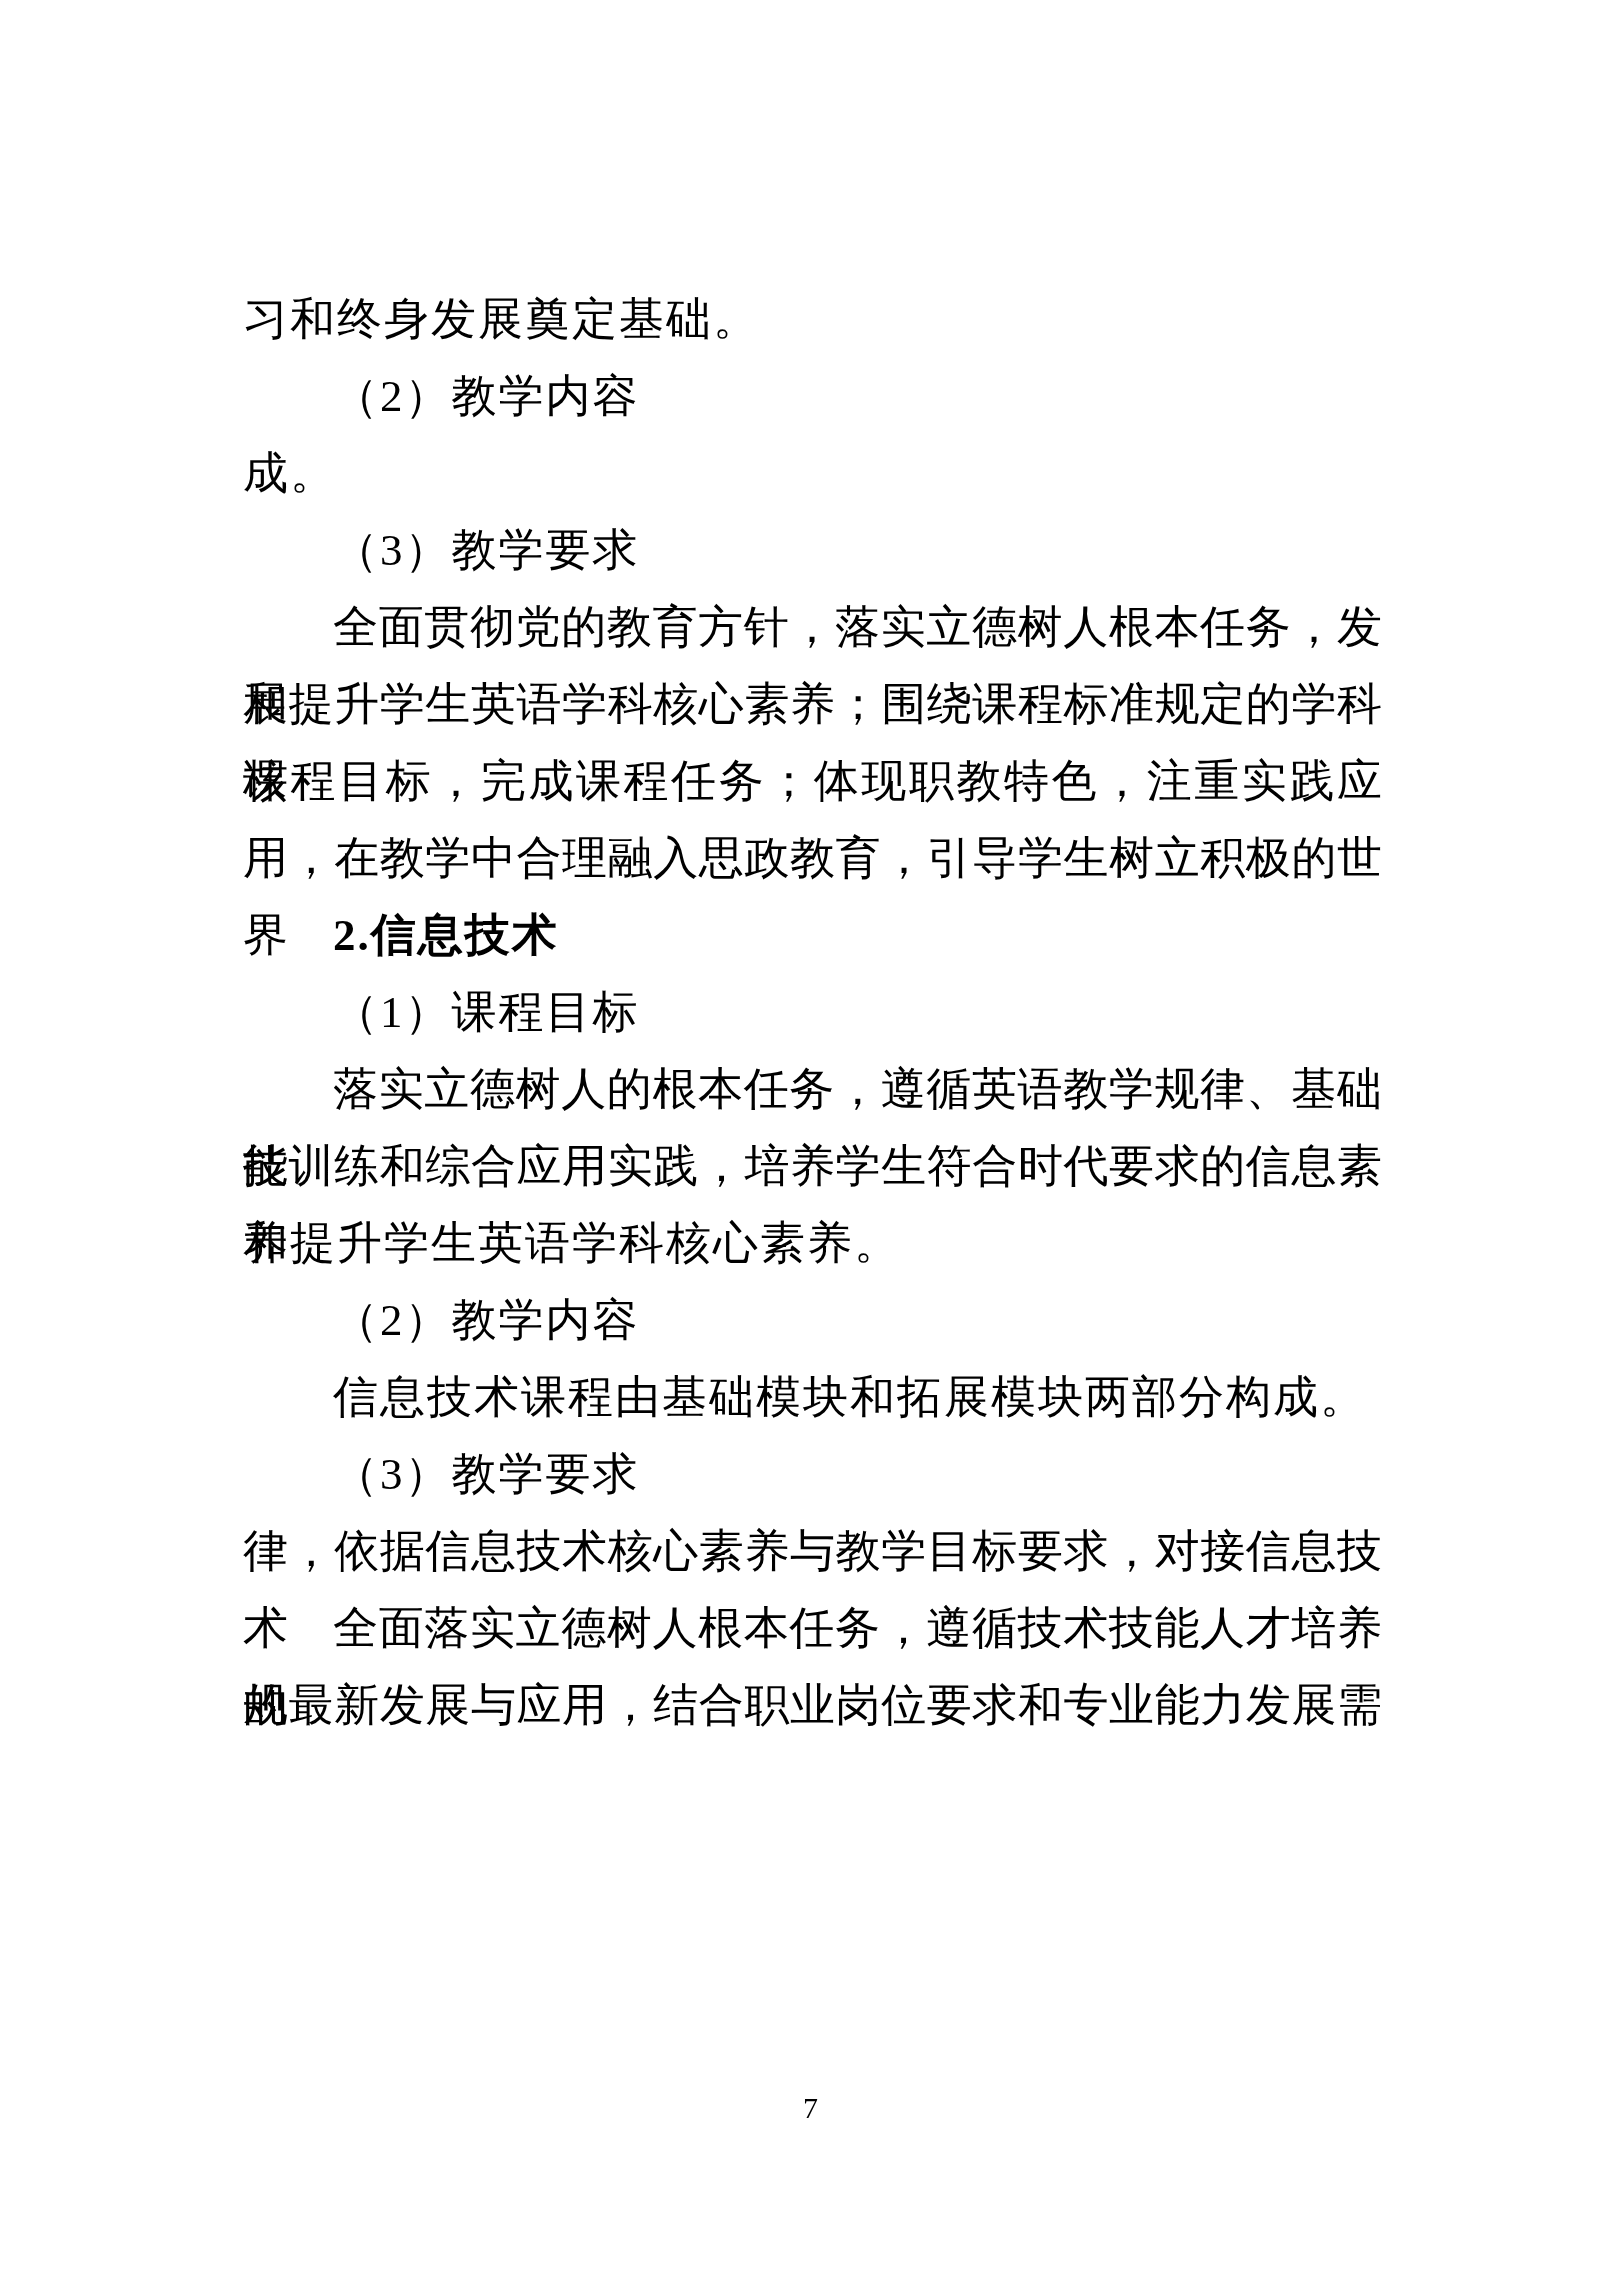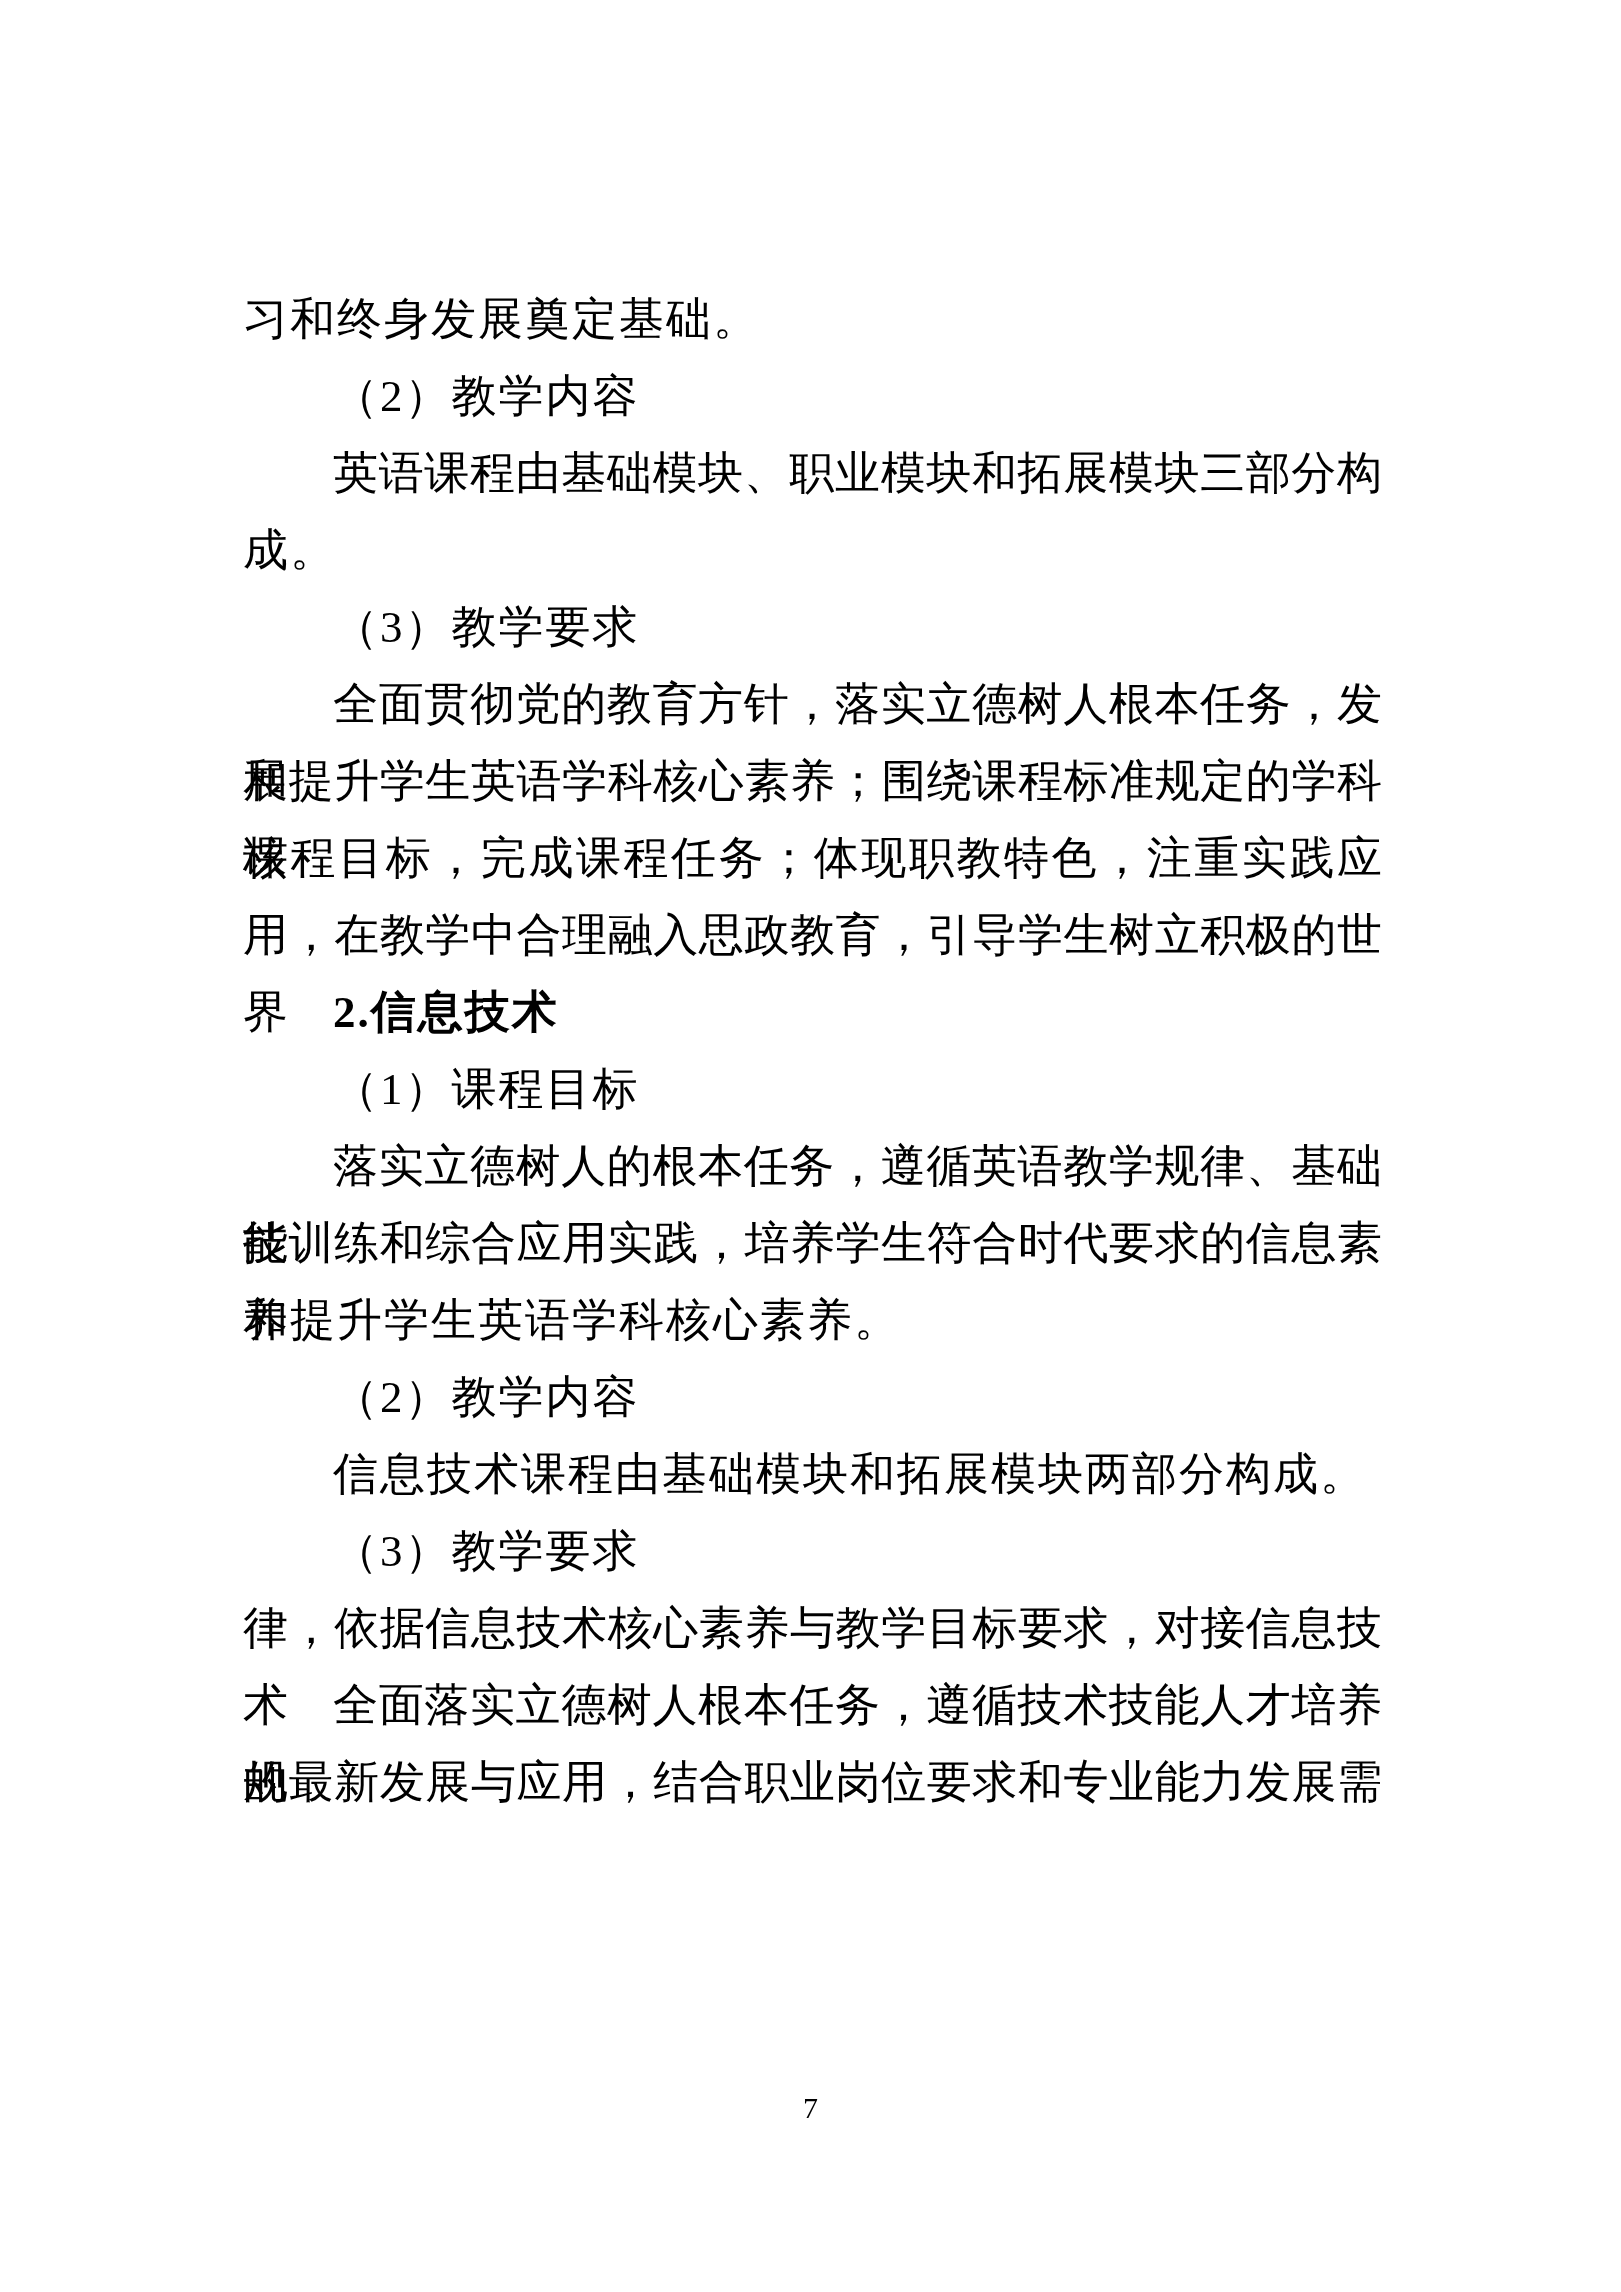--- a/index.html
+++ b/index.html
@@ -54,21 +54,20 @@
     line-height: 43px;
   }
 </style>
 </head>
 <body>
 
 <div class="page">
   <div class="text-block">
     <div class="line">习和终身发展奠定基础。</div>
     <div class="line indent">（2）教学内容</div>
-    <div class="line indent justify">英语课程由基础模块、职业模块和拓展模块三部分构</div>
     <div class="line">成。</div>
     <div class="line indent">（3）教学要求</div>
     <div class="line indent justify">全面贯彻党的教育方针，落实立德树人根本任务，发展</div>
     <div class="line justify">和提升学生英语学科核心素养；围绕课程标准规定的学科核</div>
     <div class="line justify">课程目标，完成课程任务；体现职教特色，注重实践应</div>
     <div class="line justify">用，在教学中合理融入思政教育，引导学生树立积极的世界</div>
     <div class="line indent bold">2.信息技术</div>
     <div class="line indent">（1）课程目标</div>
     <div class="line indent justify">落实立德树人的根本任务，遵循英语教学规律、基础技</div>
     <div class="line justify">能训练和综合应用实践，培养学生符合时代要求的信息素养</div>

